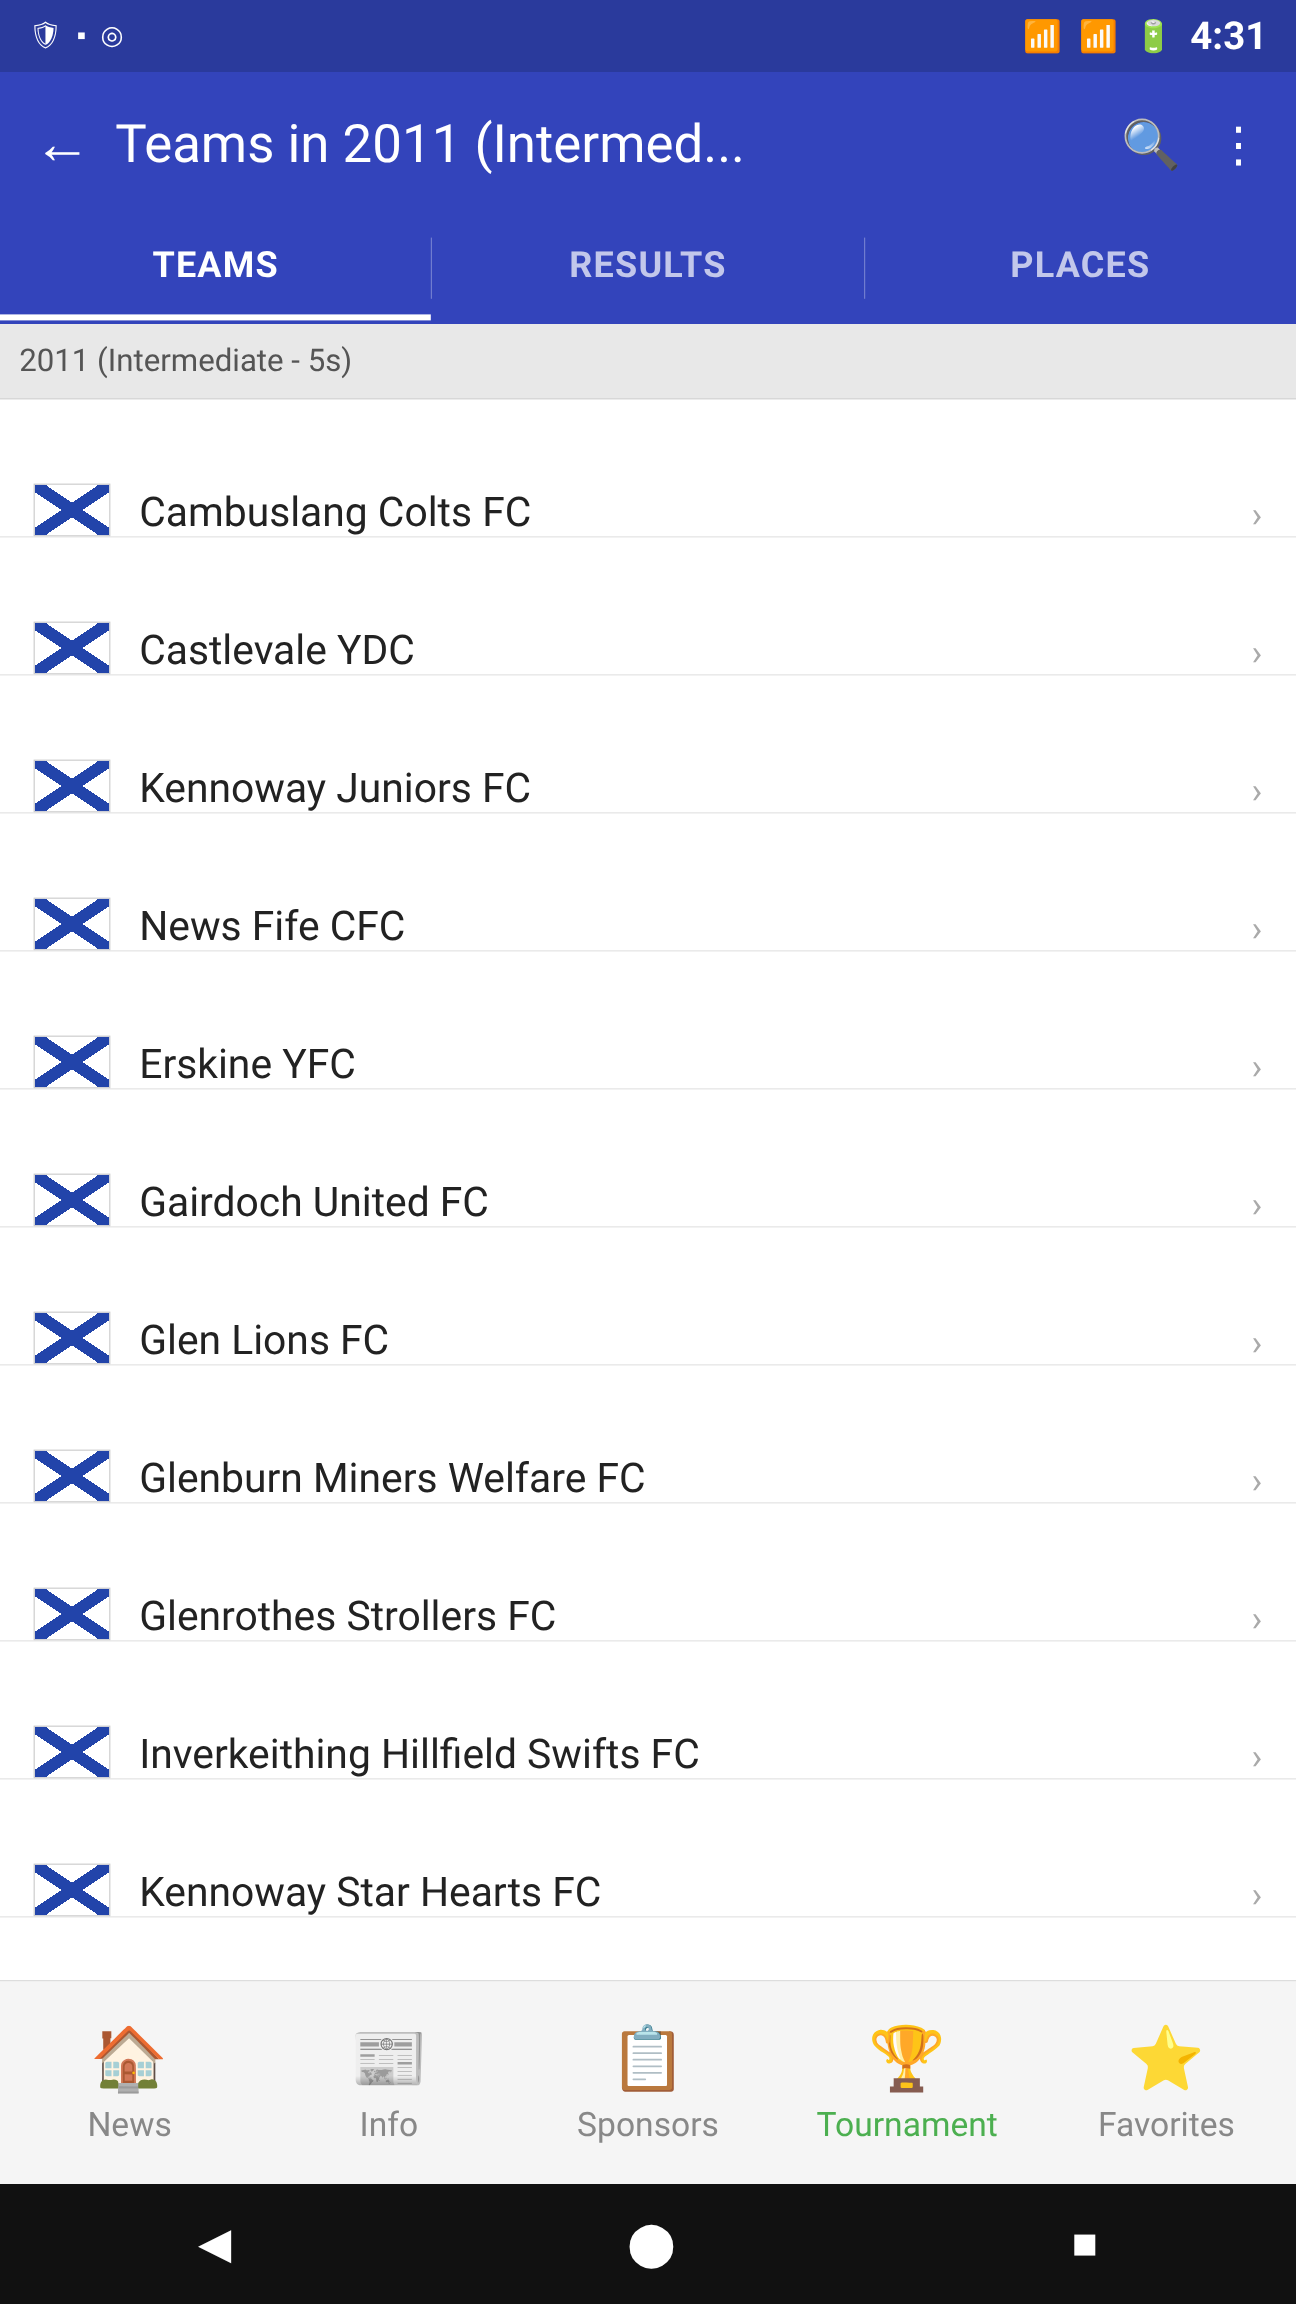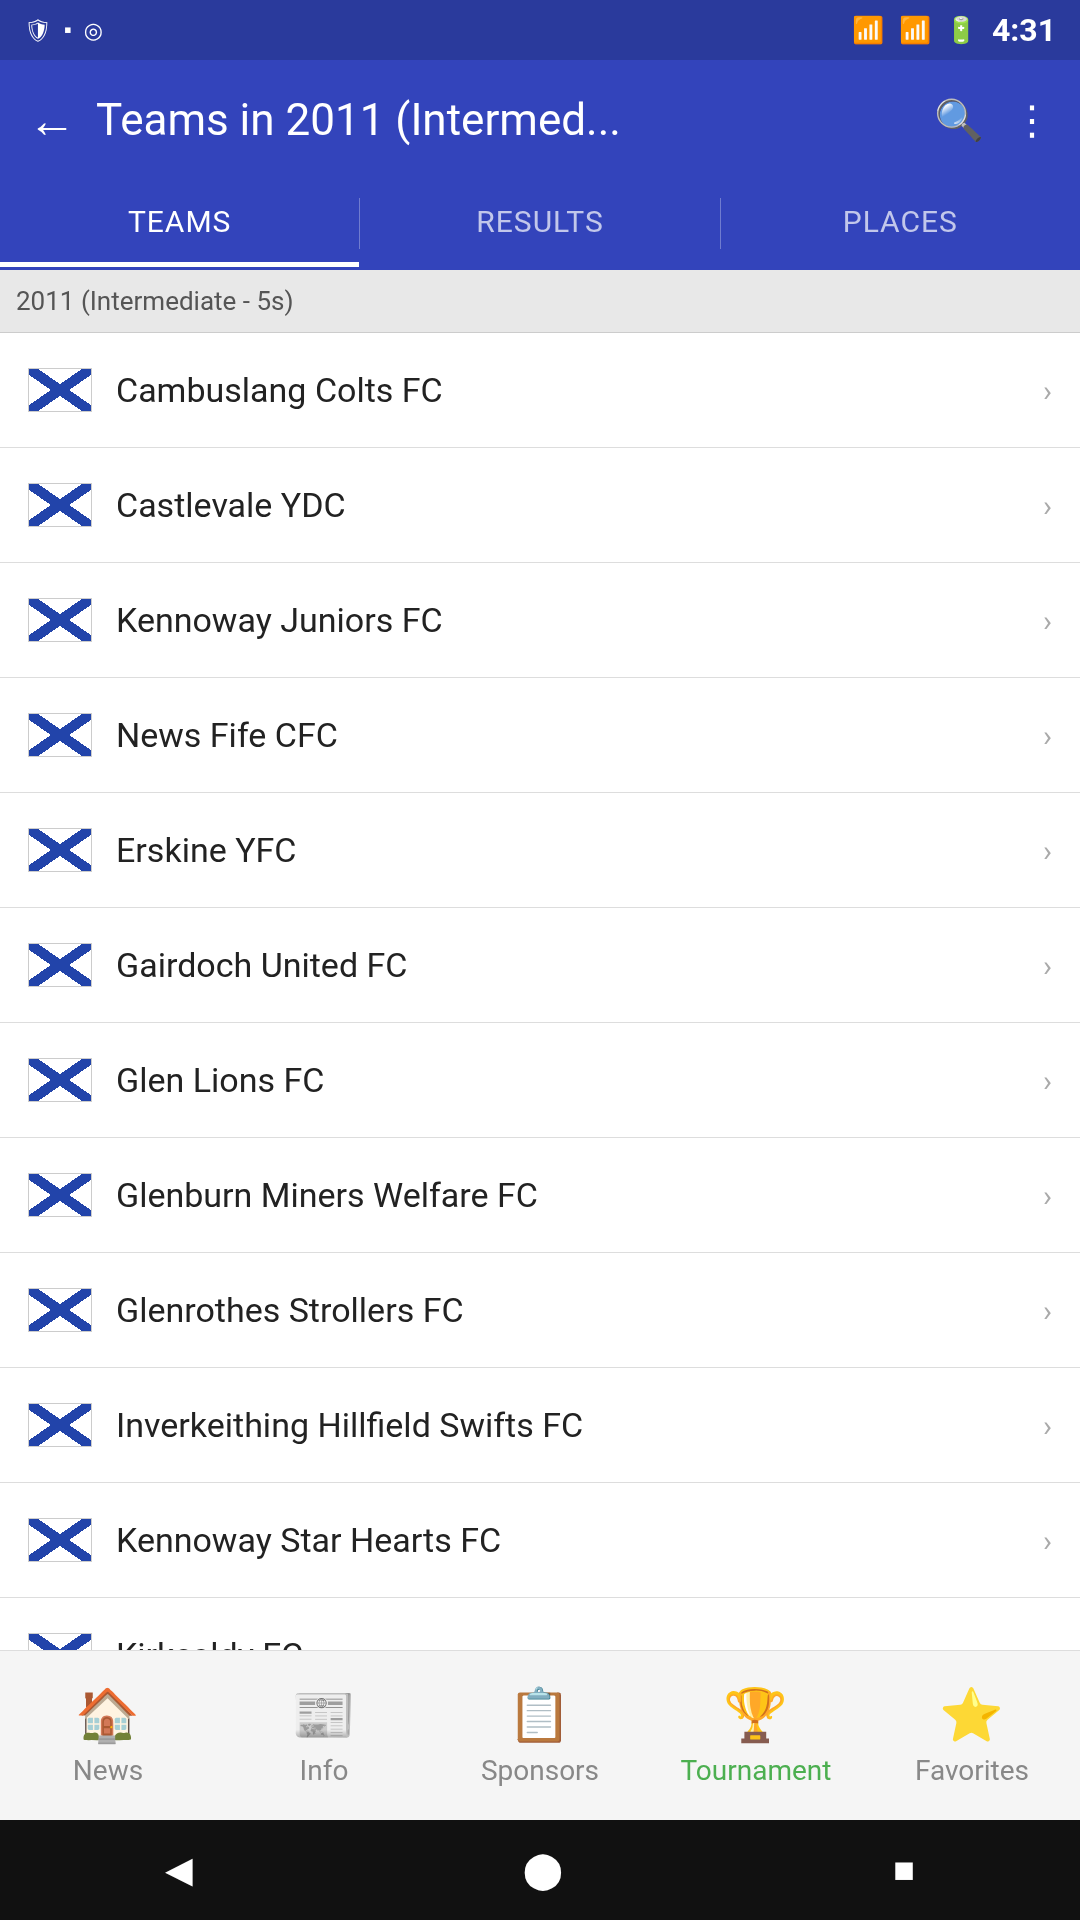--- a/index.html
+++ b/index.html
@@ -83,21 +83,21 @@
       height: 90px;
       border-bottom: 3px solid #3344bb;
     }
     .tab {
       flex: 1;
       display: flex;
       align-items: center;
       justify-content: center;
       color: rgba(255,255,255,0.7);
       font-size: 30px;
-      font-weight: 400;
+      font-weight: 700;
       letter-spacing: 1px;
       cursor: pointer;
       border-bottom: 5px solid transparent;
       position: relative;
     }
     .tab.active {
       color: white;
       border-bottom: 5px solid white;
     }
     .tab-divider {
@@ -117,21 +117,21 @@
 
     
     .team-list {
       background: white;
       overflow-y: auto;
       height: calc(1920px - 60px - 120px - 90px - 54px - 170px);
     }
 
     .team-item {
       display: flex;
-      align-items: center;
+      align-items: flex-end;
       padding: 0 28px;
       height: 115px;
       border-bottom: 1px solid #ddd;
       cursor: pointer;
       background: white;
     }
 
     
     .scotland-flag {
       width: 64px;

